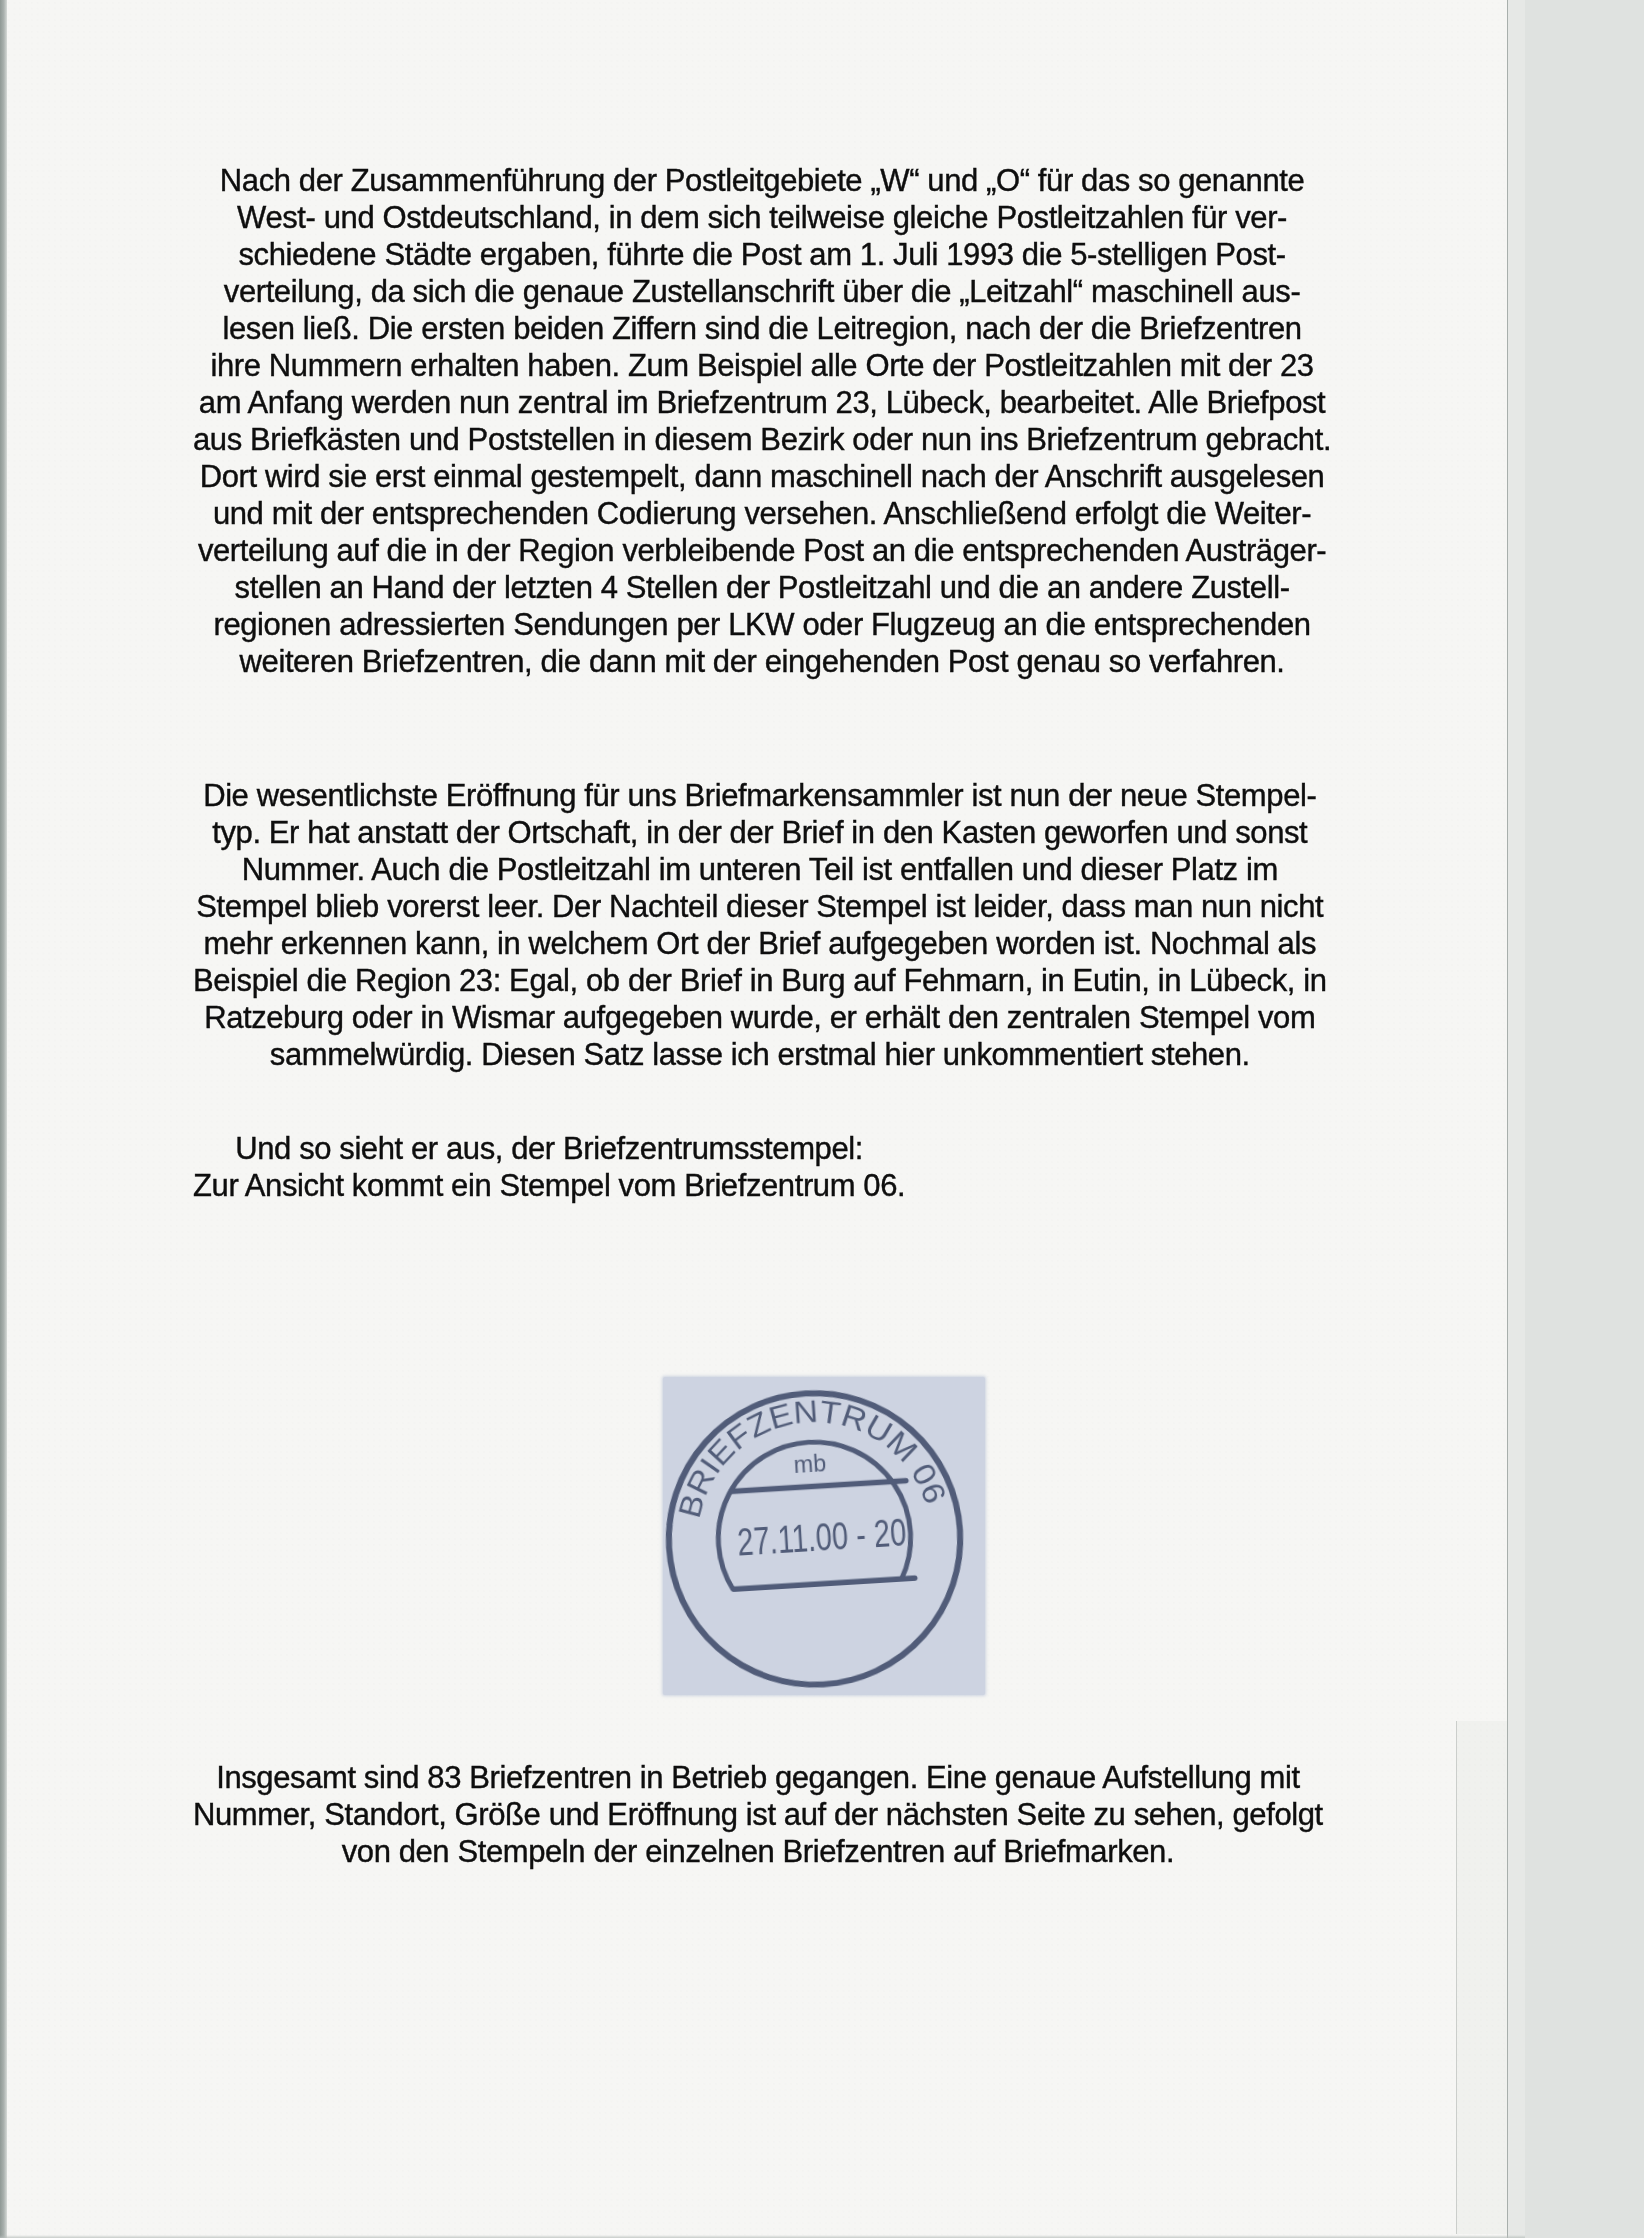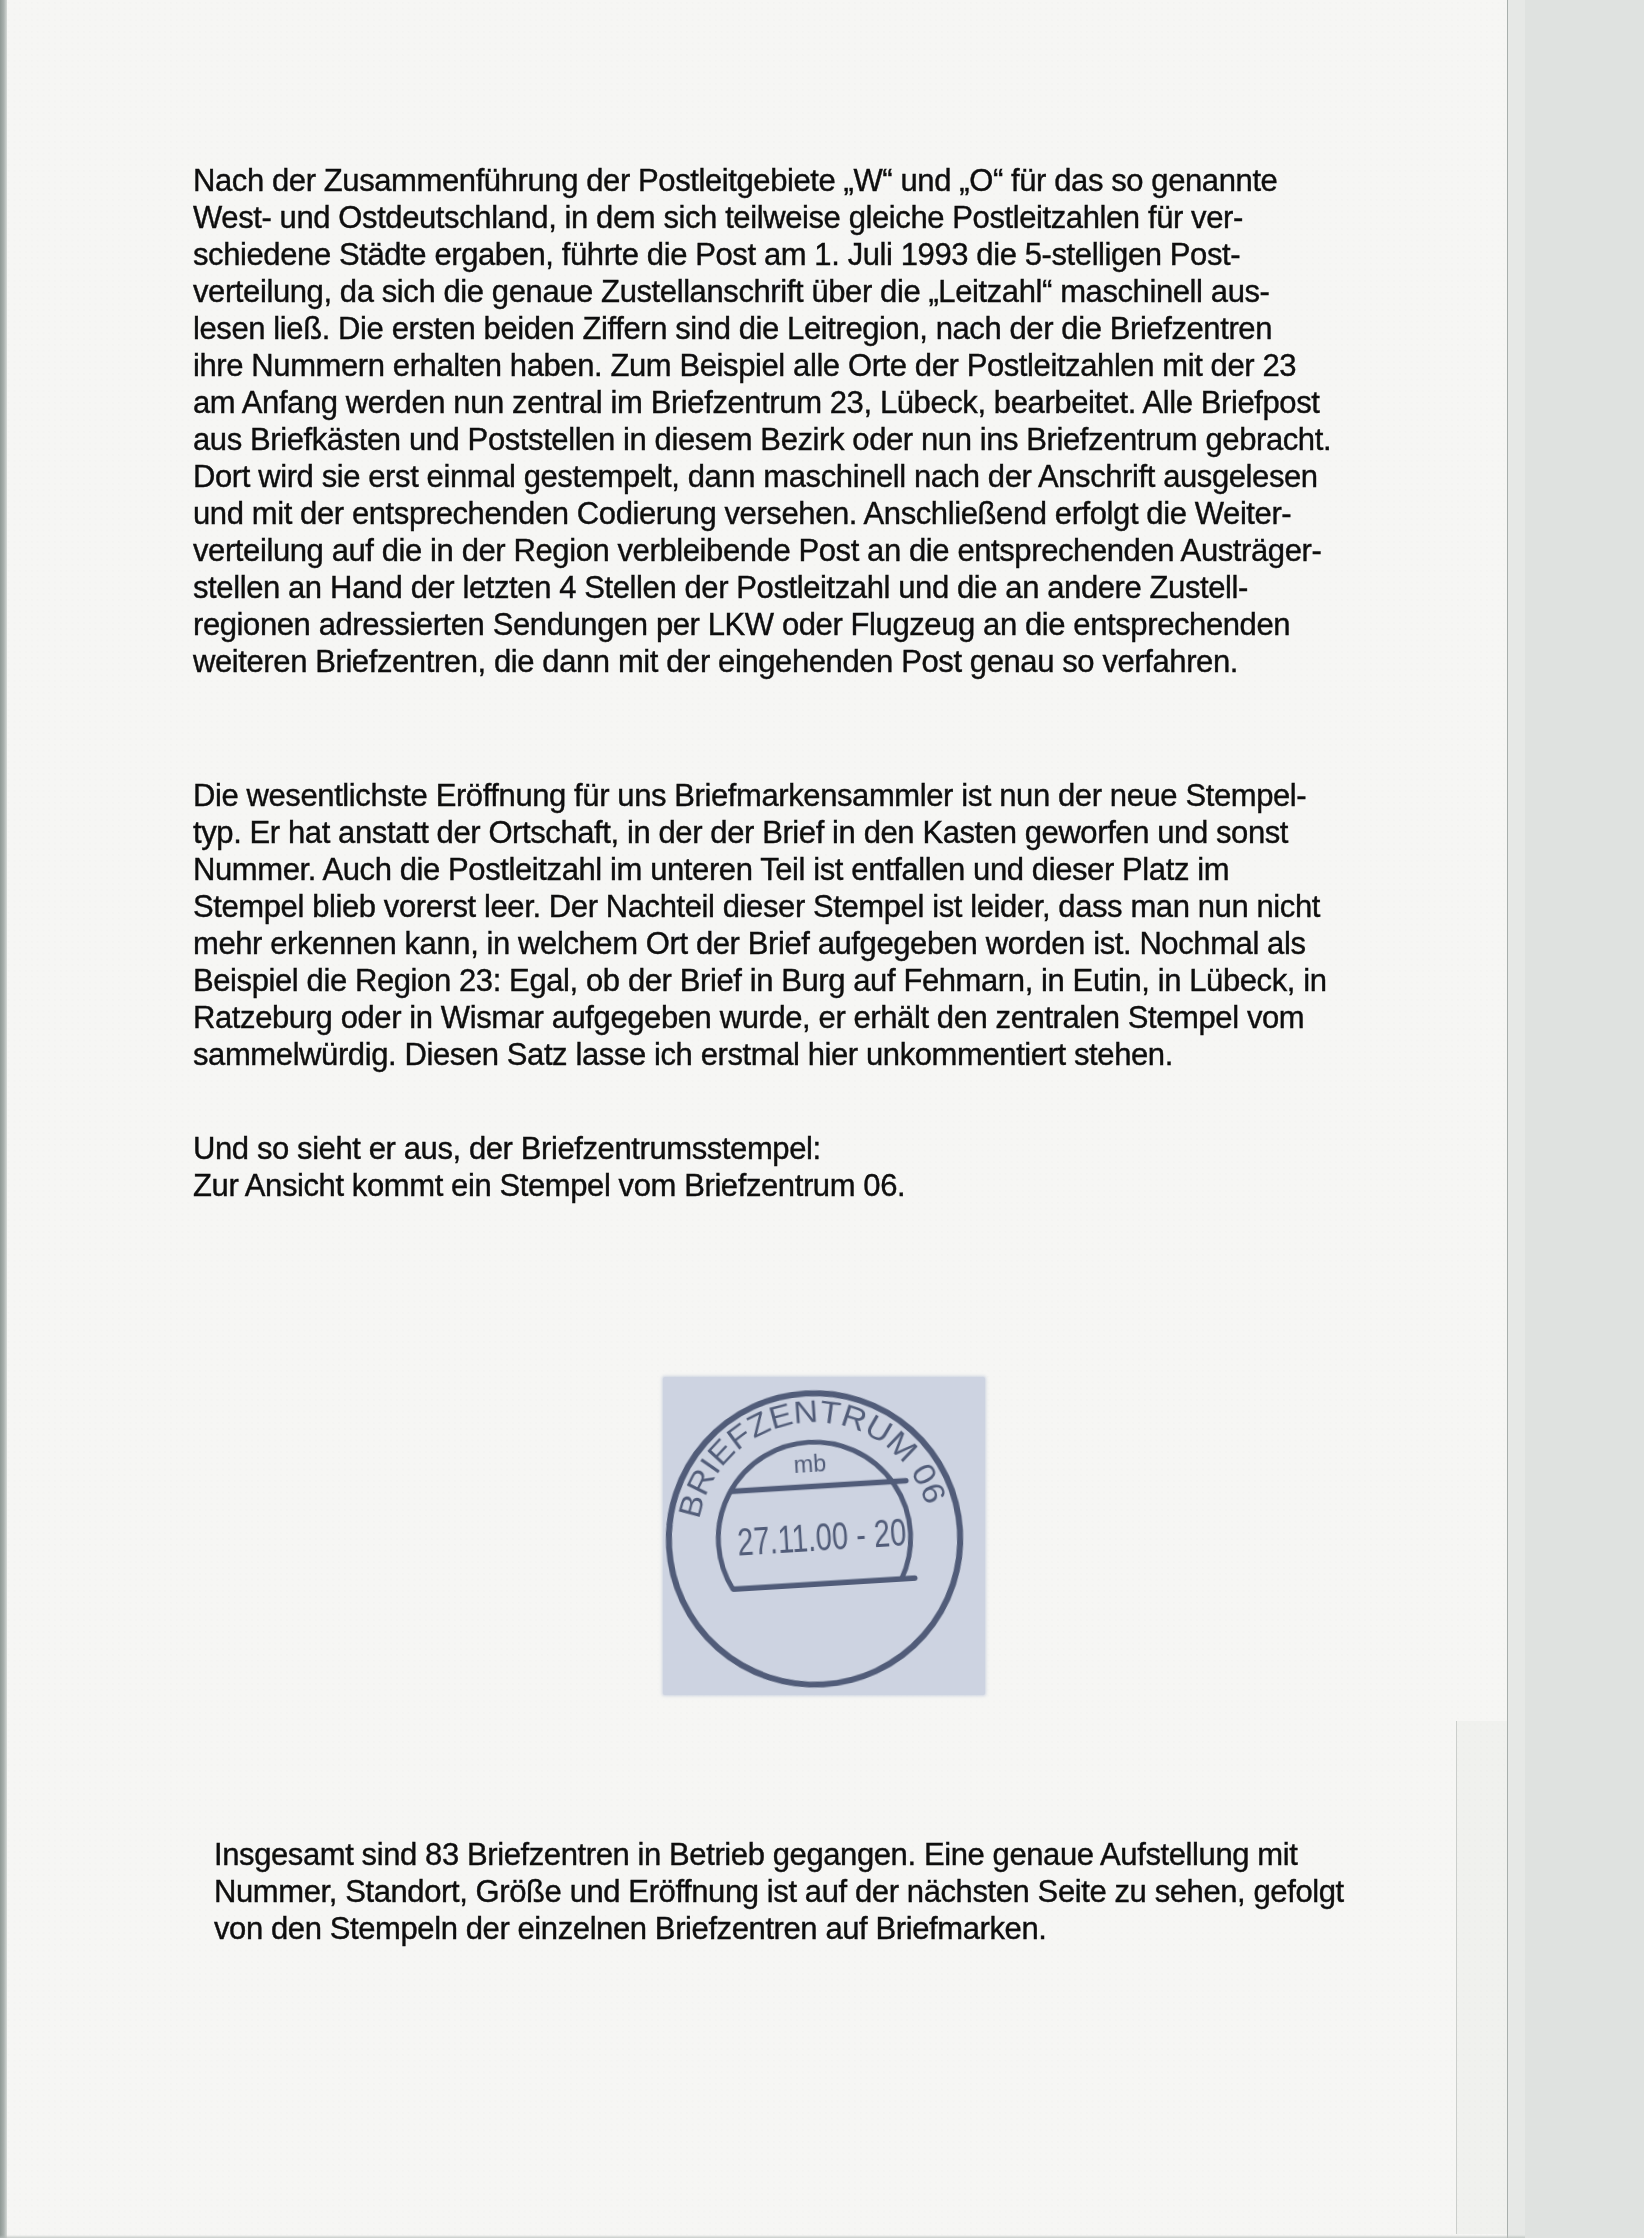--- a/index.html
+++ b/index.html
@@ -4,39 +4,40 @@
 <style>
   html,body{margin:0;padding:0;background:#dfe2e0;}
   .page{
     position:relative;
     width:1525px;height:2239px;
     background:#f6f6f4;
     background-image:radial-gradient(rgba(60,70,65,0.018) 0.6px, transparent 0.8px);
     background-size:5.8px 5.8px;
     overflow:hidden;
     font-family:"Liberation Sans", sans-serif;
+    text-align:center;
   }
   
   .edge-left{position:absolute;left:0;top:0;width:7.1px;height:100%;
     background:linear-gradient(90deg,#8f9995 0%,#aab1ae 55%,#d6dad7 100%);}
   .edge-bottom{position:absolute;left:0;bottom:0;width:100%;height:4.5px;
     background:linear-gradient(0deg,#b7bebb 0%,rgba(183,190,187,0) 100%);}
   .edge-right{position:absolute;right:0;top:0;width:17px;height:100%;
     background:#e6e8e6;border-left:1.3px solid #a8afac;}
   .crease{position:absolute;left:1456px;top:1721px;width:171px;height:513px;
     background:rgba(140,150,145,0.05);border-left:1.3px solid rgba(125,135,130,0.32);}
   
   .para{
     position:absolute;left:193px;
     font-size:31px;line-height:37px;letter-spacing:-0.4px;
     color:#0e0e0e;-webkit-text-stroke:0.4px #0e0e0e;
     filter:blur(0.2px);
     white-space:nowrap;
   }
-  .p1{top:162px;} .p2{top:777px;} .p3{top:1130px;} .p4{top:1836px;margin-left:21px;}
+  .p1{top:162px;} .p2{top:777px;} .p3{top:1130px;} .p4{top:1759px;}
   
   .stamp-card{
     position:absolute;left:663px;top:1377px;width:322px;height:318px;
     background:#cdd3e1;border-radius:1.9px;
     box-shadow:0 0 3.2px 0.6px rgba(200,207,223,0.9);
   }
   .stamp-card svg{position:absolute;left:0;top:0;width:322px;height:318px;}
   .ink{stroke:#3e4a68;fill:none;stroke-linecap:round;}
   .ink-text{fill:#3e4a68;font-family:"Liberation Sans", sans-serif;}
 </style>

